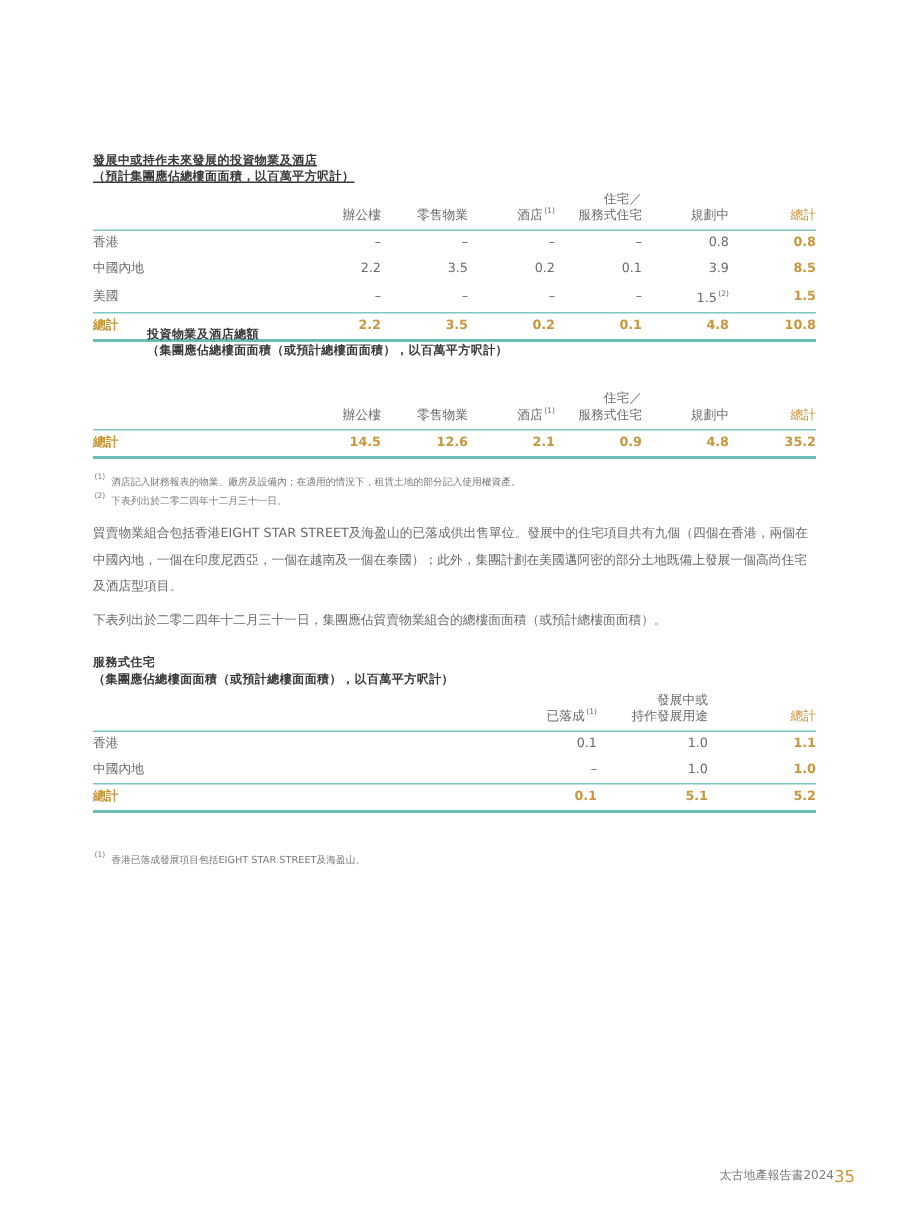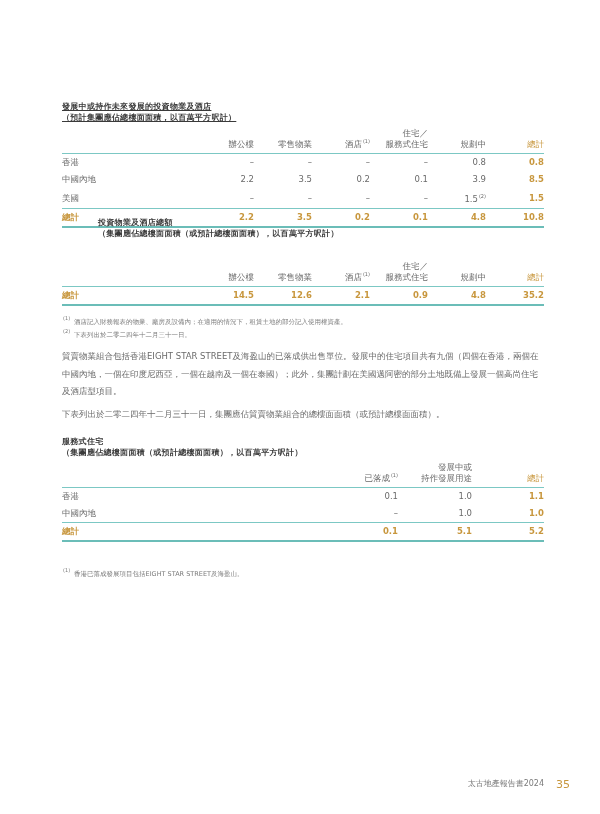--- a/index.html
+++ b/index.html
@@ -39,21 +39,21 @@
   }
   .footnote sup { margin-right: 4px; }
   .para {
     position: absolute; left: 62px; width: 482px;
     font-size: 8.5px; line-height: 17.5px; color: #6a6a6a;
   }
   .footer {
     position: absolute; right: 30px; top: 778px; font-size: 8px; color: #7a7a7a;
     display: flex; 
   }
-  .page-num { color: #c8973e; font-size: 11px; margin-left: 12px; }
+  .page-num { color: #c8973e; font-size: 11px; }
 </style>
 </head>
 <body>
 
 <div class="section-title" style="top:101px;text-decoration:underline;">
   <div>發展中或持作未來發展的投資物業及酒店</div>
   <div>（預計集團應佔總樓面面積，以百萬平方呎計）</div>
 </div>
 
 <table class="grid" style="top:128px;">

